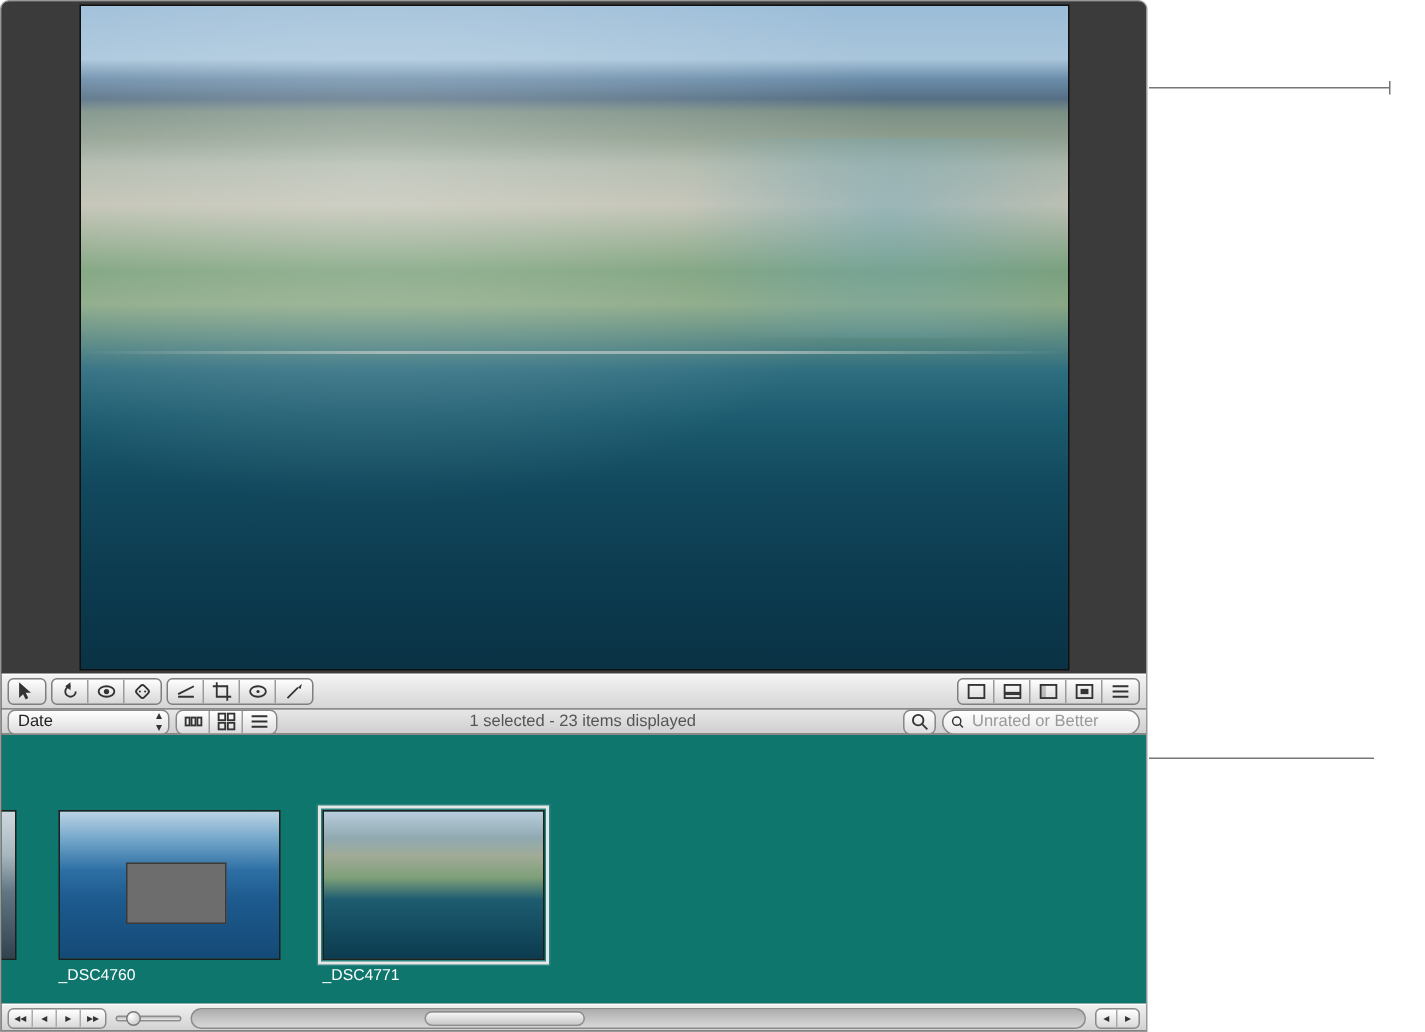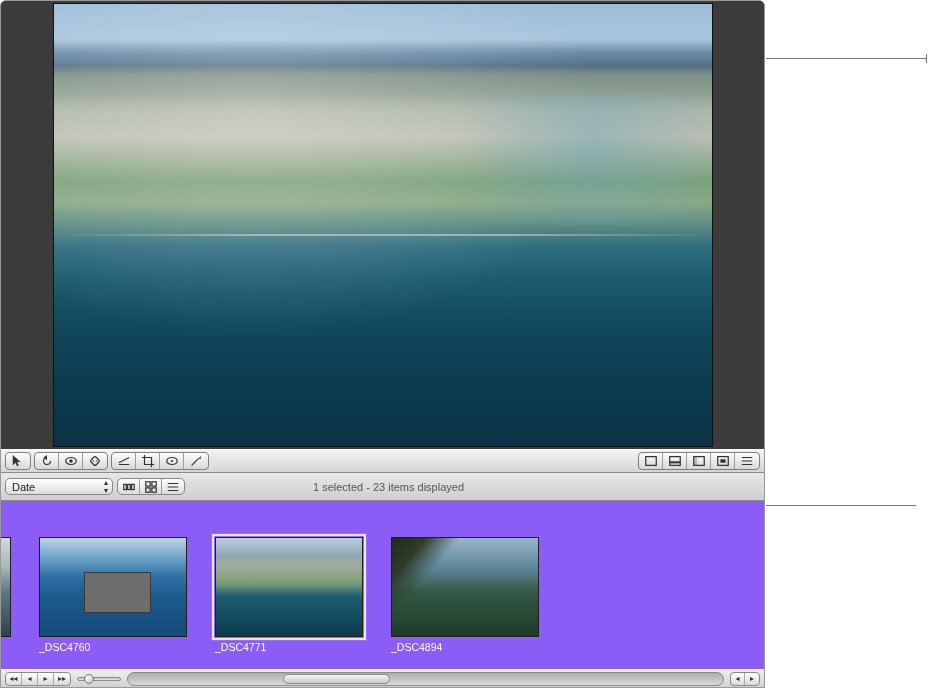--- a/index.html
+++ b/index.html
@@ -90,21 +90,21 @@
     padding:0 5px; color:#333;
   }
   .spacer{flex:1;}
   
   svg.icon{width:14px;height:14px;}
   svg.icon * { stroke:#333; fill:none; stroke-width:1.4; }
   svg.icon .f { fill:#333; stroke:none; }
 
   
   .sortbar{
-    height:28px;
+    height:17px;
     background: linear-gradient(#e7e7e7,#cfcfcf);
     border-bottom:1px solid #8a8a8a;
     display:flex; align-items:center; padding:0 4px; gap:4px;
     color:#444;
     position:relative;
   }
   .sort-select{
     width:108px; height:17px;
     border:1px solid #888; border-radius:5px;
     background:linear-gradient(#ffffff,#dcdcdc);
@@ -133,22 +133,22 @@
     background:linear-gradient(#ffffff,#e7e7e7);
     display:flex;align-items:center; gap:4px; padding:0 6px 0 4px;
     color:#9a9a9a;
   }
   .filter-field svg.icon{width:11px;height:11px;}
   .filter-field span{font-size:11px;}
 
   
   .browser{
     flex:1;
-    background:#8b5cf6;
-    display:flex; align-items:flex-start;
+    background:#0f766e;
+    display:flex; align-items:center;
     padding:36px 0 0 0;
     overflow:hidden;
   }
   .thumb-row{
     display:flex; gap:28px; padding-left:0; margin-left:-80px;
   }
   .thumb{
     display:flex; flex-direction:column;
     width:148px;
   }
@@ -348,39 +348,50 @@
       </div>
       <div class="seg">
         <svg class="icon" viewBox="0 0 16 16">
             <path d="M2 4h12M2 8h12M2 12h12"></path>
           </svg>
       </div>
     </div>
 
     <div class="status-text">1 selected - 23 items displayed</div>
 
+    <div class="right-controls">
+      <div class="loupe-btn">
+        <svg class="icon" viewBox="0 0 16 16">
+            <circle cx="7" cy="7" r="4"></circle>
+            <path d="M10 10 L14 14"></path>
+          </svg>
+      </div>
+      <div class="filter-field">
+        <svg class="icon" viewBox="0 0 16 16">
+            <circle cx="7" cy="7" r="4"></circle>
+            <path d="M10 10 L13 13"></path>
+          </svg>
+        <span>Unrated or Better</span>
+      </div>
+    </div>
   </div>
 
   <div class="browser">
     <div class="thumb-row">
       <div class="thumb first">
         <div class="thumb-img t1"></div>
         <div class="thumb-label">733</div>
       </div>
       <div class="thumb">
         <div class="thumb-img t2"></div>
         <div class="thumb-label">_DSC4760</div>
       </div>
       <div class="thumb selected">
         <div class="thumb-img t3"></div>
         <div class="thumb-label">_DSC4771</div>
-      </div>
-      <div class="thumb">
-        <div class="thumb-img t5"></div>
-        <div class="thumb-label">_DSC4894</div>
       </div>
     </div>
   </div>
 
   <div class="scrubbar">
     <div class="nav-cluster">
       <div class="nb">◂◂</div>
       <div class="nb">◂</div>
       <div class="nb">▸</div>
       <div class="nb">▸▸</div>

